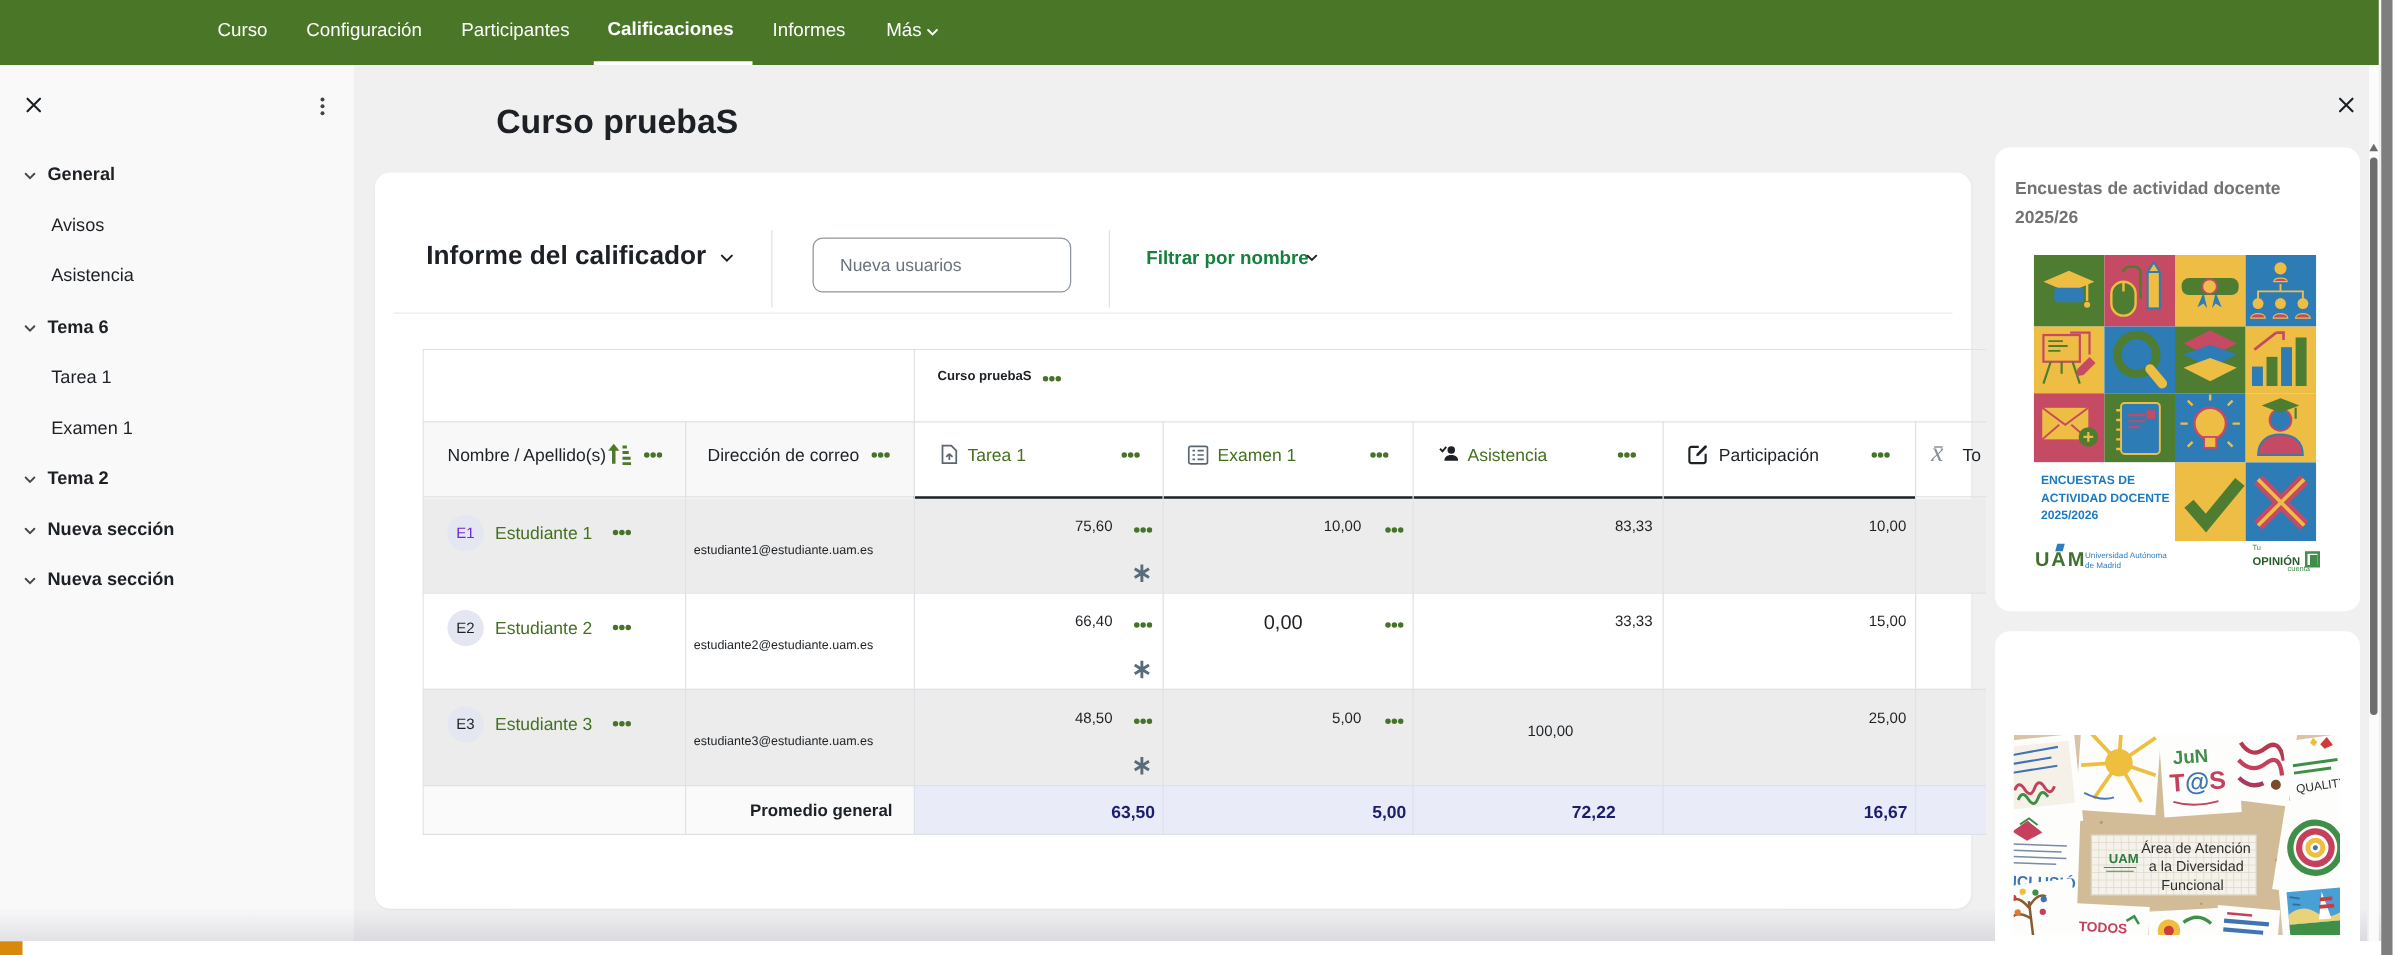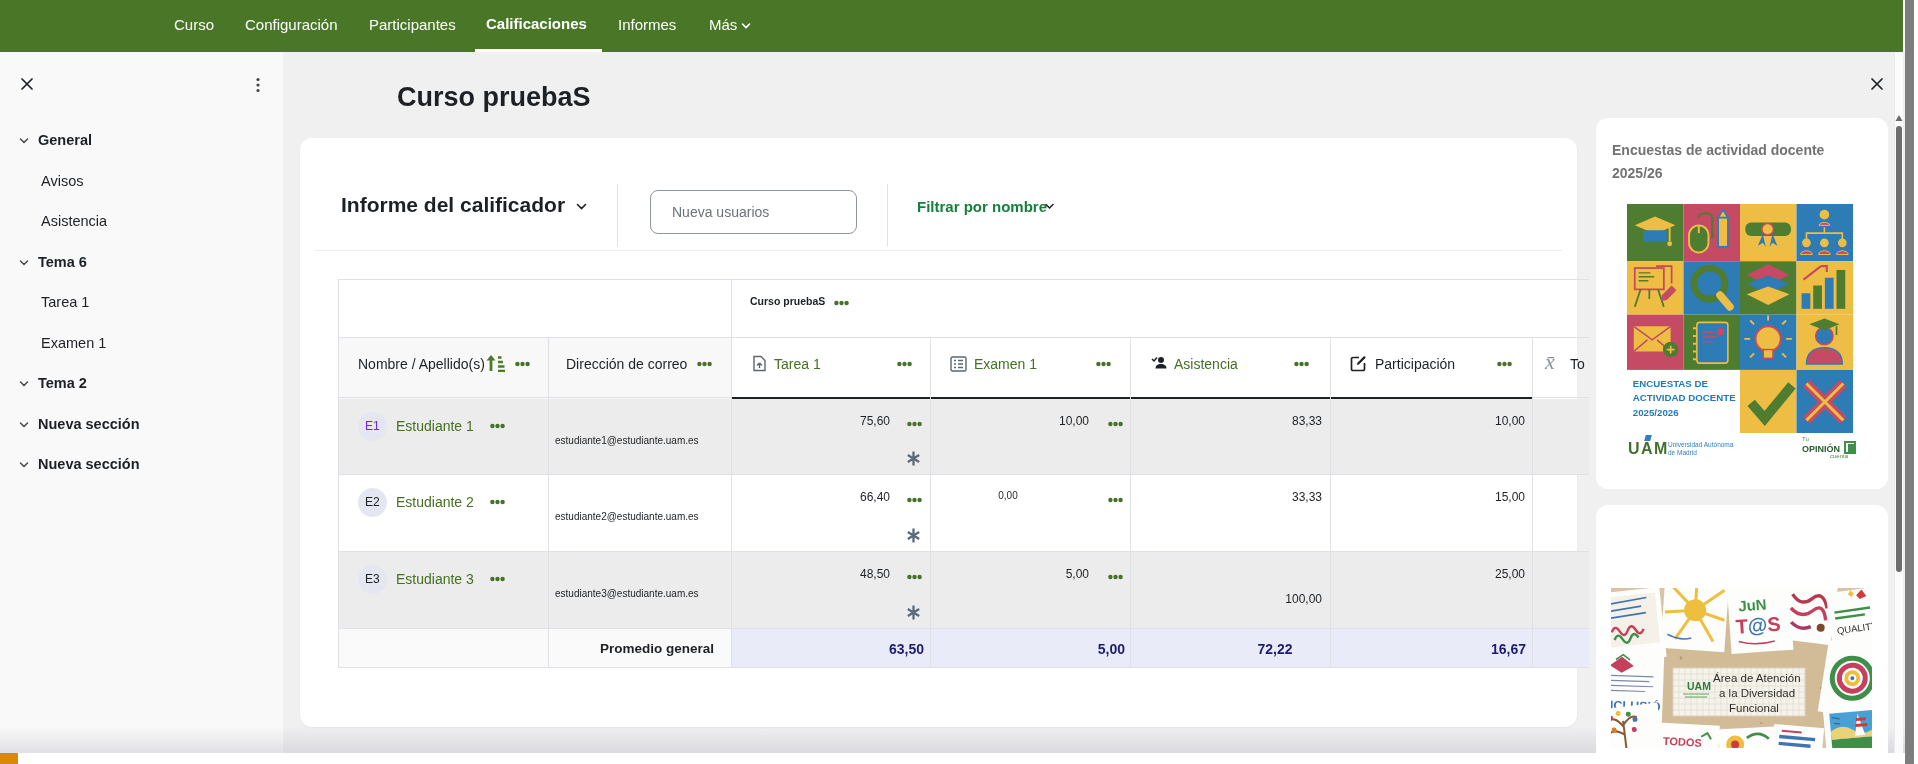--- a/index.html
+++ b/index.html
@@ -224,21 +224,21 @@
 <div class="abs" style="left:555px;top:511px;font-size:10px;color:#1d2125">estudiante2@estudiante.uam.es</div>
 <div class="abs" style="left:790px;top:490px;width:100px;font-size:12px;color:#1d2125;text-align:right">66,40</div>
 <svg class="abs" style="left:907px;top:497px" width="15" height="6" viewBox="0 0 15 6">
       <circle cx="2.4" cy="3" r="2.2" fill="#47722a"></circle>
       <circle cx="7.5" cy="3" r="2.2" fill="#47722a"></circle>
       <circle cx="12.6" cy="3" r="2.2" fill="#47722a"></circle>
     </svg>
 <svg class="abs" style="left:907px;top:528px" width="13" height="15" viewBox="0 0 13 15">
       <path d="M6.5 0.5v14M0.8 4L12.2 11M12.2 4L0.8 11" stroke="#5a6b7a" stroke-width="2.3"></path>
     </svg>
-<div class="abs" style="left:958px;top:490px;width:100px;font-size:10px;color:#1d2125;text-align:center">0,00</div>
+<div class="abs" style="left:1011px;top:490px;width:100px;font-size:16px;color:#1d2125;text-align:left">0,00</div>
 <svg class="abs" style="left:1108px;top:497px" width="15" height="6" viewBox="0 0 15 6">
       <circle cx="2.4" cy="3" r="2.2" fill="#47722a"></circle>
       <circle cx="7.5" cy="3" r="2.2" fill="#47722a"></circle>
       <circle cx="12.6" cy="3" r="2.2" fill="#47722a"></circle>
     </svg>
 <div class="abs" style="left:1222px;top:490px;width:100px;font-size:12px;color:#1d2125;text-align:right">33,33</div>
 <div class="abs" style="left:1425px;top:490px;width:100px;font-size:12px;color:#1d2125;text-align:right">15,00</div>
 
 <div class="abs" style="left:358px;top:565px;width:29px;height:29px;border-radius:50%;background:#e4e7f1"></div>
 <div class="abs" style="left:365px;top:572px;font-size:12px;color:#1d2125">E3</div>
@@ -257,21 +257,21 @@
     </svg>
 <svg class="abs" style="left:907px;top:605px" width="13" height="15" viewBox="0 0 13 15">
       <path d="M6.5 0.5v14M0.8 4L12.2 11M12.2 4L0.8 11" stroke="#5a6b7a" stroke-width="2.3"></path>
     </svg>
 <div class="abs" style="left:989px;top:567px;width:100px;font-size:12px;color:#1d2125;text-align:right">5,00</div>
 <svg class="abs" style="left:1108px;top:574px" width="15" height="6" viewBox="0 0 15 6">
       <circle cx="2.4" cy="3" r="2.2" fill="#47722a"></circle>
       <circle cx="7.5" cy="3" r="2.2" fill="#47722a"></circle>
       <circle cx="12.6" cy="3" r="2.2" fill="#47722a"></circle>
     </svg>
-<div class="abs" style="left:1222px;top:592px;width:100px;font-size:12px;color:#1d2125;text-align:right">100,00</div>
+<div class="abs" style="left:1222px;top:578px;width:100px;font-size:12px;color:#1d2125;text-align:left">100,00</div>
 <div class="abs" style="left:1425px;top:567px;width:100px;font-size:12px;color:#1d2125;text-align:right">25,00</div>
 
 <div class="abs" style="left:514px;top:641px;width:200px;font-size:13.5px;font-weight:bold;color:#1d2125;text-align:right">Promedio general</div>
 <div class="abs" style="left:824px;top:641px;width:100px;font-size:14px;font-weight:bold;color:#1d1d70;text-align:right">63,50</div>
 <div class="abs" style="left:1025px;top:641px;width:100px;font-size:14px;font-weight:bold;color:#1d1d70;text-align:right">5,00</div>
 <div class="abs" style="left:1225px;top:641px;width:100px;font-size:14px;font-weight:bold;color:#1d1d70;text-align:center">72,22</div>
 <div class="abs" style="left:1426px;top:641px;width:100px;font-size:14px;font-weight:bold;color:#1d1d70;text-align:right">16,67</div>
 
 <svg class="abs" style="left:1870px;top:77px" width="14" height="14" viewBox="0 0 14 14">
       <path d="M2 2l10 10M12 2L2 12" stroke="#1d2125" stroke-width="1.7" stroke-linecap="round"></path>

